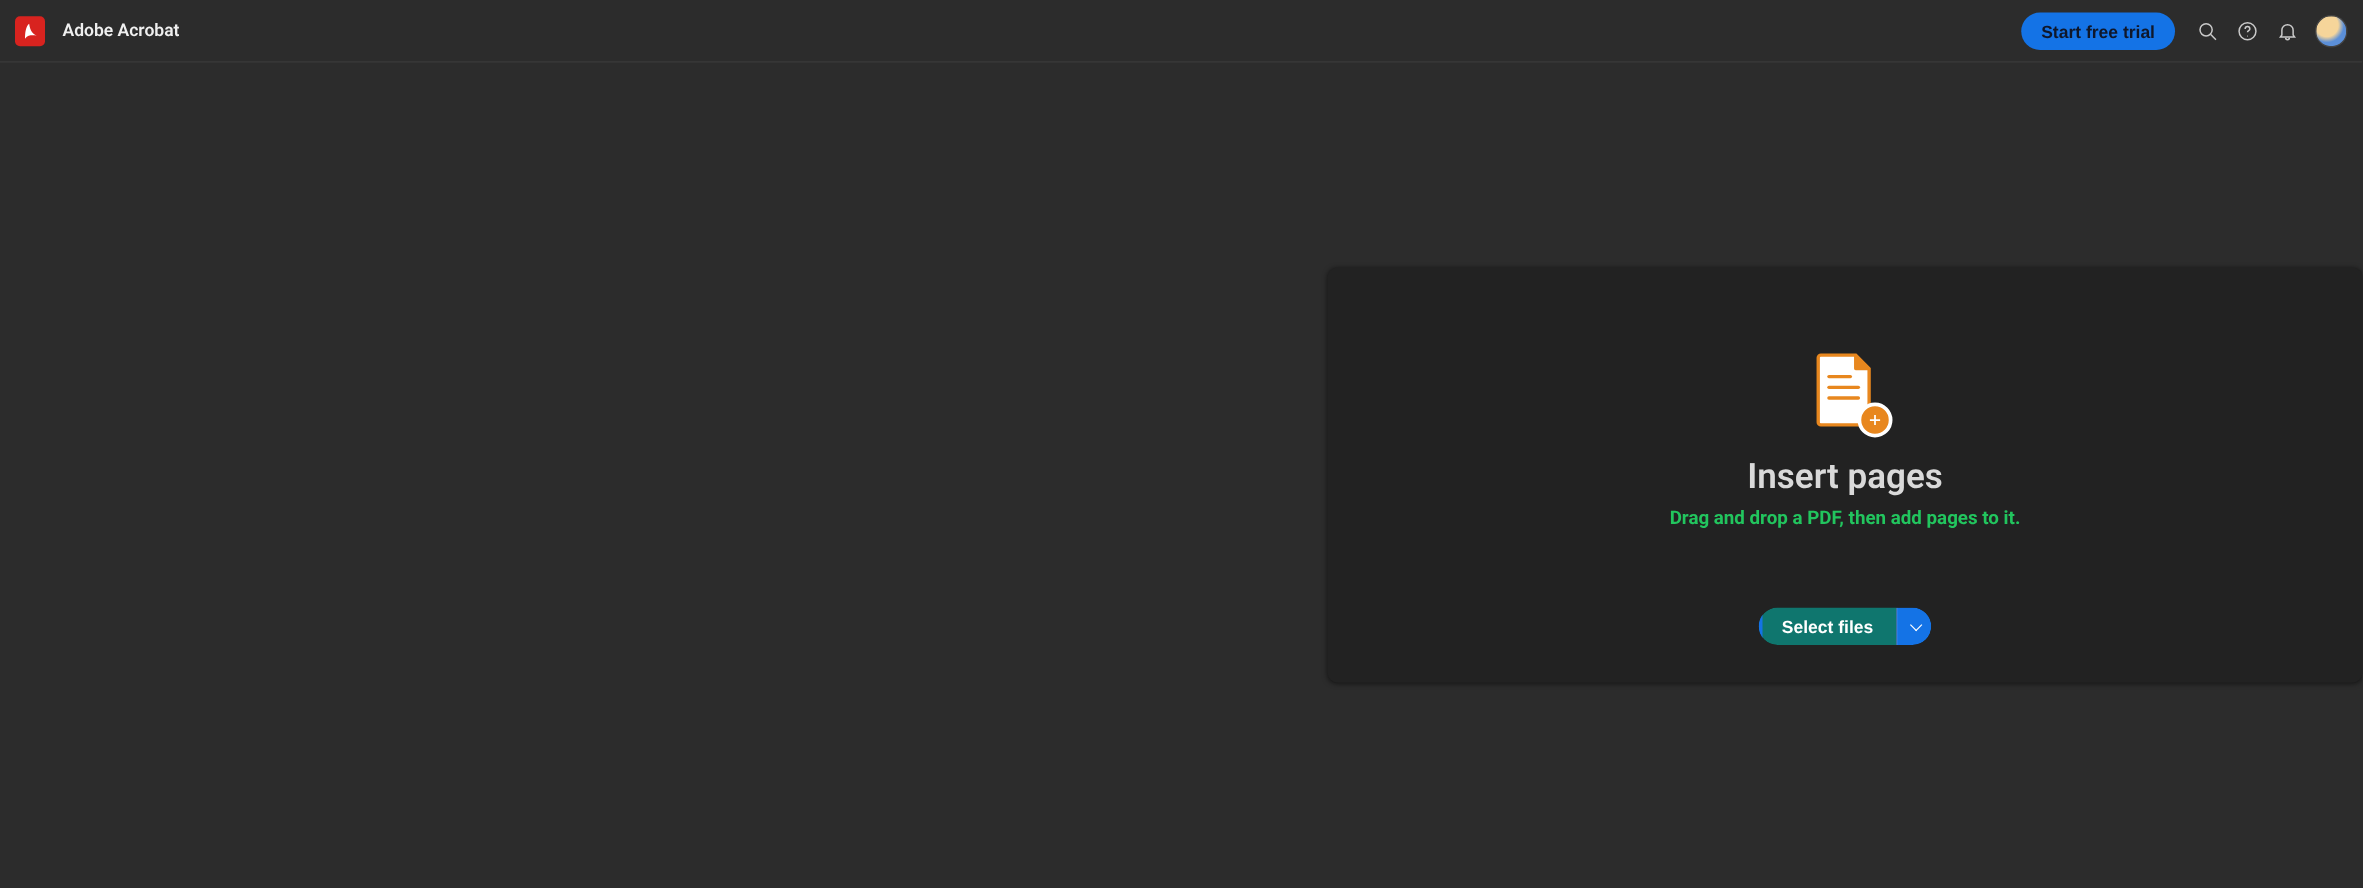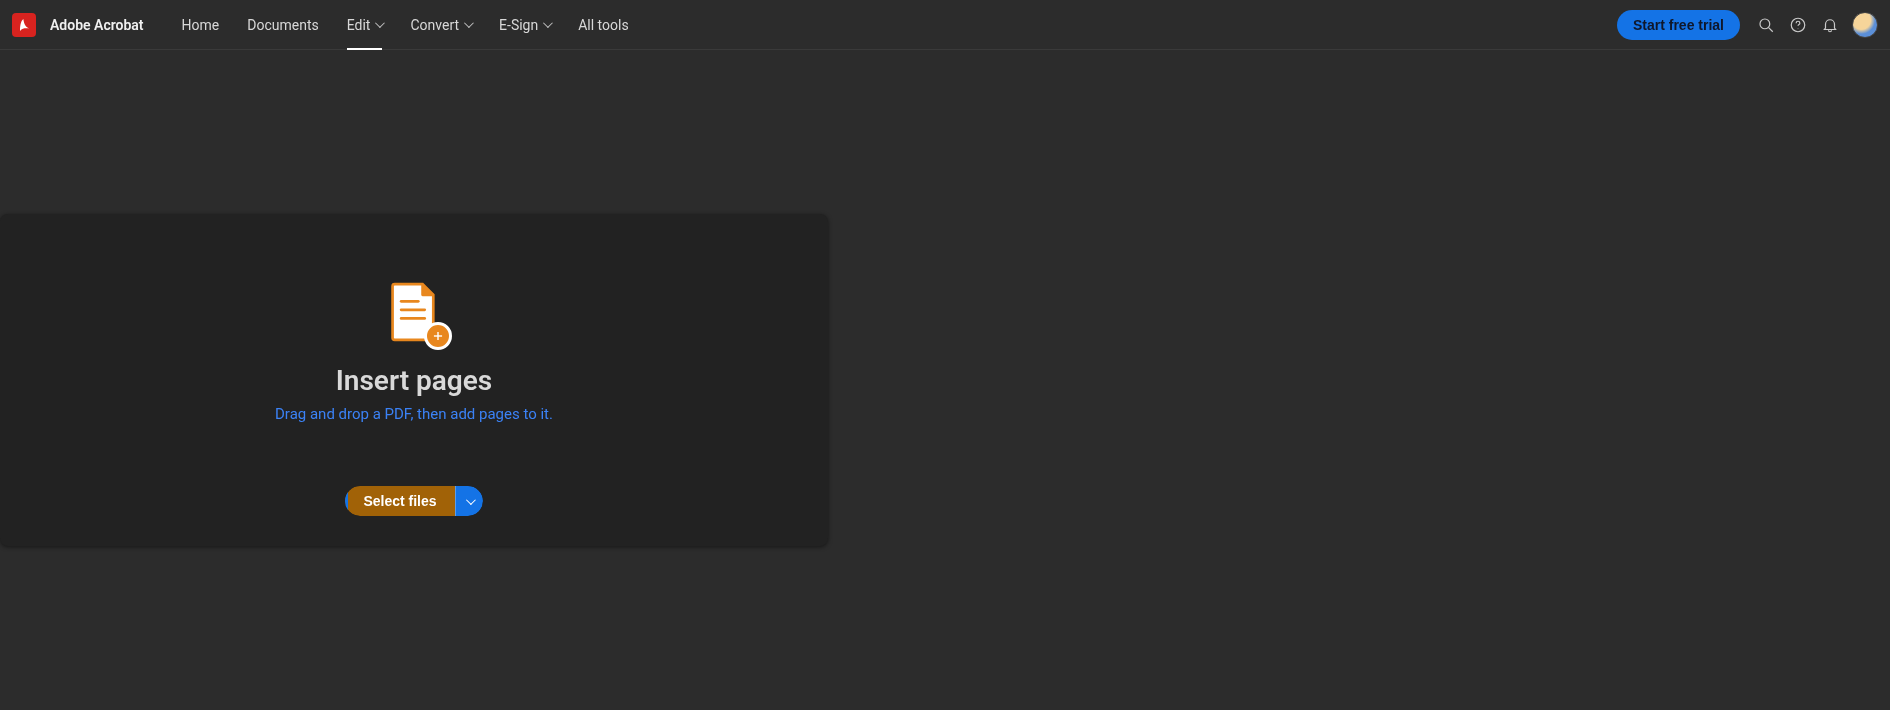--- a/index.html
+++ b/index.html
@@ -98,21 +98,21 @@
     border-radius: 50%;
     background: radial-gradient(circle at 35% 30%, #f6d59a 0 40%, #5b8fd8 60% 100%);
     margin-left: 6px;
     cursor: pointer;
     border: 1px solid #444;
   }
   
   .stage {
     display: flex;
     align-items: center;
-    justify-content: flex-start;
+    justify-content: flex-end;
     height: calc(710px - 50px);
   }
   .card {
     width: 828px;
     height: 332px;
     background: #222222;
     border-radius: 8px;
     display: flex;
     flex-direction: column;
     align-items: center;
@@ -144,33 +144,34 @@
   }
   .plus-badge svg { width: 14px; height: 14px; stroke: #fff; stroke-width: 2.4; }
   .card h1 {
     font-size: 28px;
     font-weight: 600;
     color: #d9d9d9;
     margin-bottom: 8px;
   }
   .card .subtitle {
     font-size: 15px;
-    color: #3b82f6;
+    color: #22c55e;
     margin-bottom: 88px;
+    font-weight: bold;
   }
   .select-group {
     display: flex;
     align-items: stretch;
     border-radius: 16px;
     overflow: hidden;
     position: absolute;
     bottom: 30px;
   }
   .select-main {
-    background: #a16207;
+    background: #0f766e;
     color: #fff;
     font-size: 14px;
     font-weight: 600;
     border: none;
     padding: 7px 18px;
     cursor: pointer;
     border-radius: 16px 0 0 16px;
   }
   .select-drop {
     background: #1473e6;
@@ -199,43 +200,20 @@
 <body>
 
 <div class="topbar">
   <div class="logo">
     <svg viewBox="0 0 24 24">
         <path d="M6 21 C6 14, 7 6, 11 3 C12 12, 16 16, 20 17 C14 17, 10 16, 6 21 Z" fill="#fff"></path>
       </svg>
   </div>
   <div class="brand">Adobe Acrobat</div>
 
-  <div class="nav-items">
-    <div class="nav-item">
-      <span>Home</span>
-    </div>
-    <div class="nav-item">
-      <span>Documents</span>
-    </div>
-    <div class="nav-item active">
-      <span>Edit</span>
-      <span class="chevron"></span>
-    </div>
-    <div class="nav-item">
-      <span>Convert</span>
-      <span class="chevron"></span>
-    </div>
-    <div class="nav-item">
-      <span>E-Sign</span>
-      <span class="chevron"></span>
-    </div>
-    <div class="nav-item">
-      <span>All tools</span>
-    </div>
-  </div>
 
   <div class="spacer"></div>
 
   <button class="cta">Start free trial</button>
 
   <div class="icon-btn">
     <svg viewBox="0 0 24 24">
         <circle cx="10.5" cy="10.5" r="6.5"></circle>
         <line x1="15.5" y1="15.5" x2="21" y2="21"></line>
       </svg>

